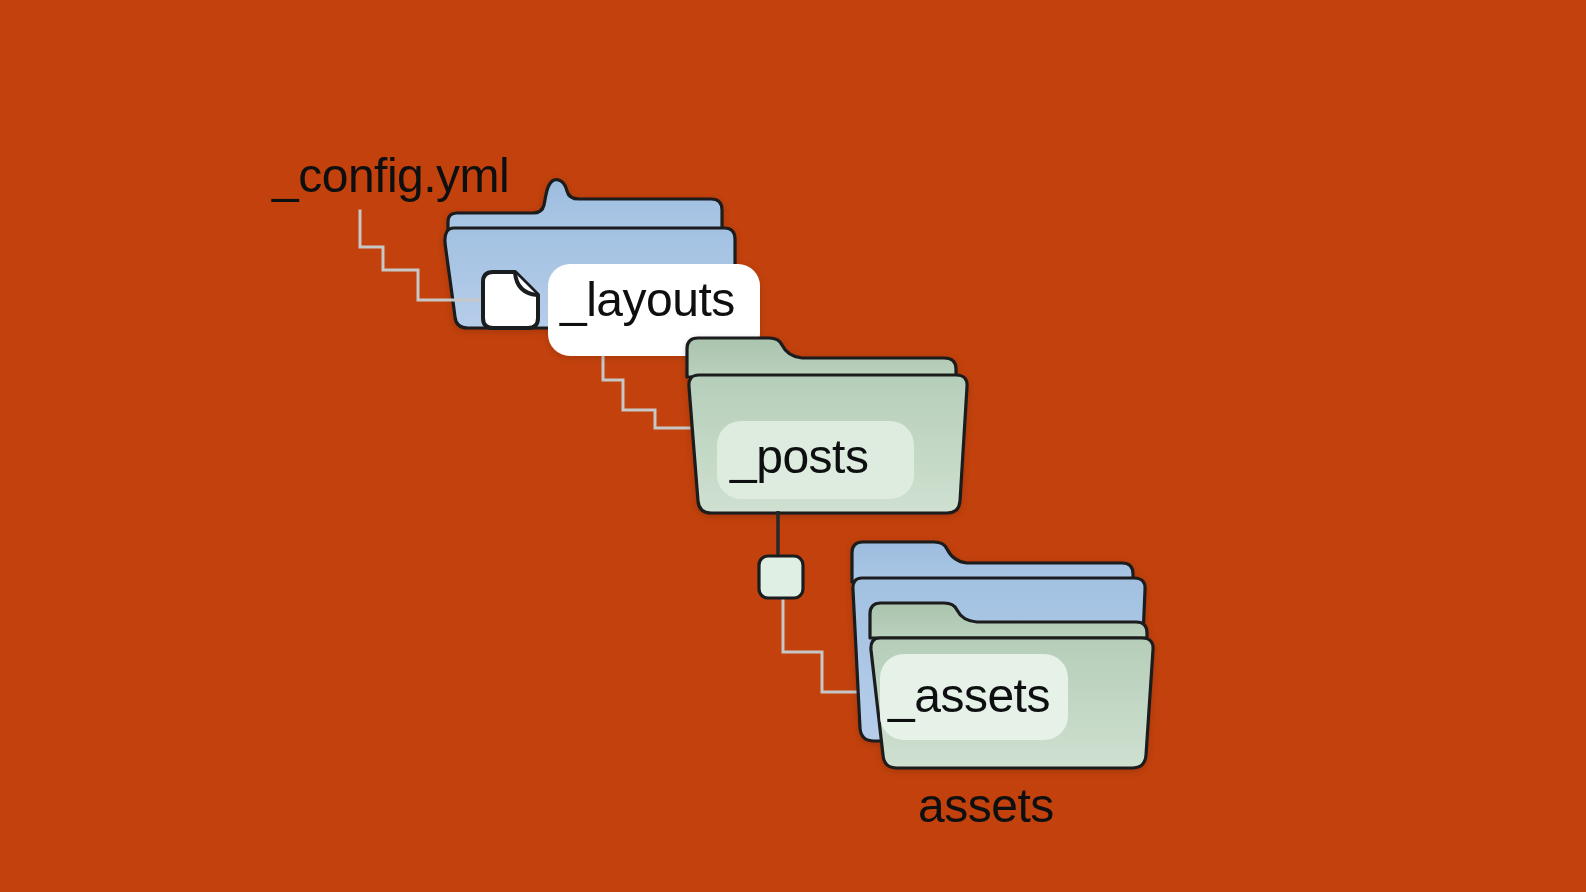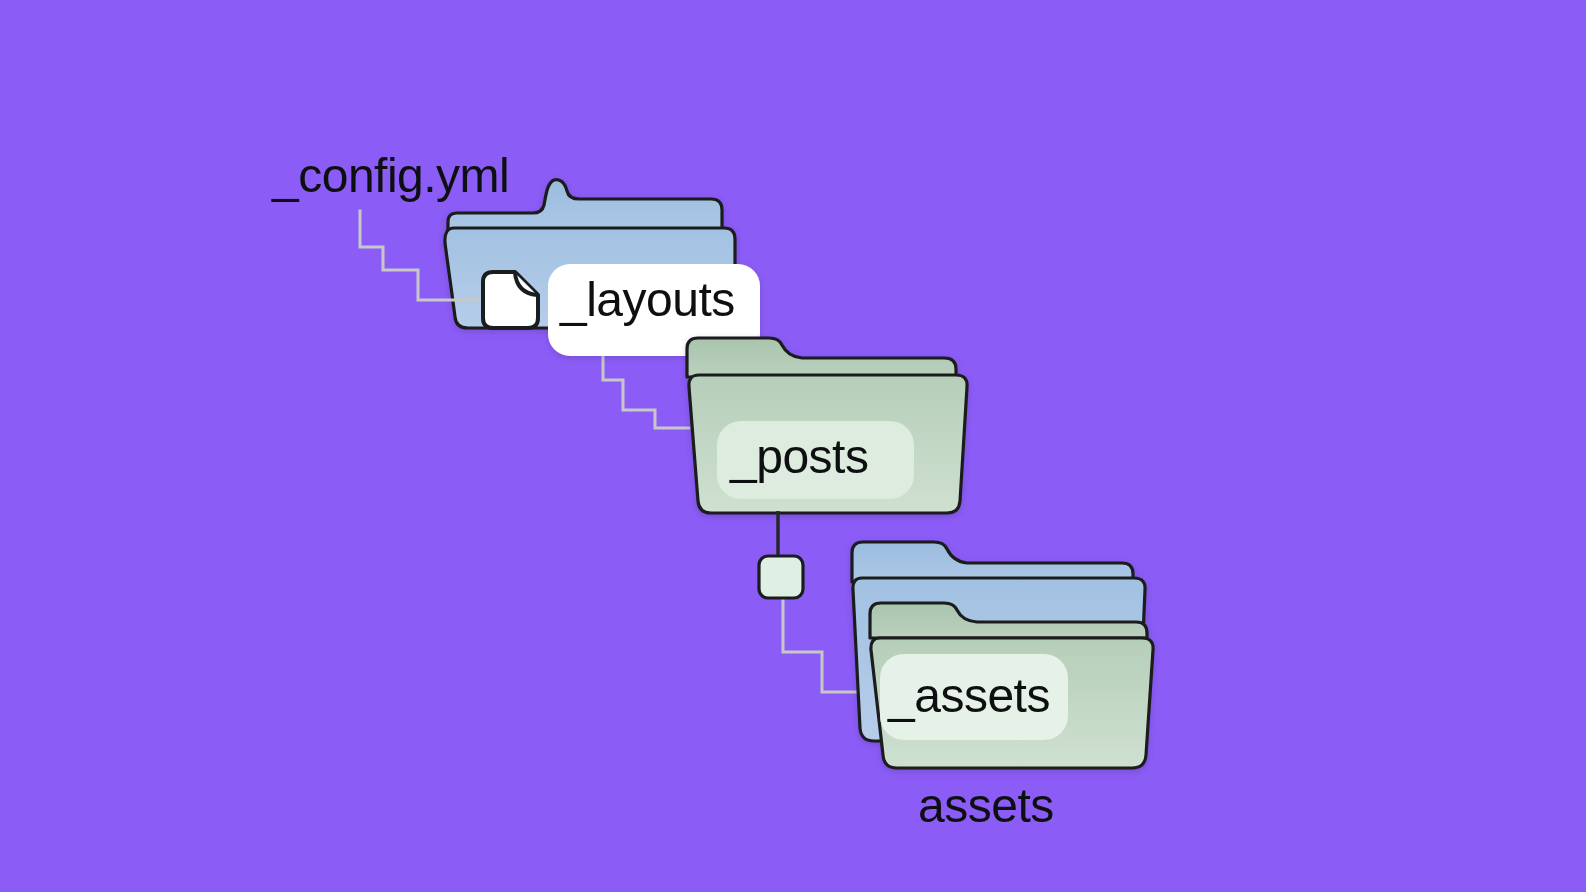--- a/index.html
+++ b/index.html
@@ -1,16 +1,16 @@
 <!DOCTYPE html>
 <html><head>
 <meta charset="utf-8">
 <style>
   html,body{margin:0;padding:0;background:#ffffff;}
-  .canvas{position:relative;width:1586px;height:892px;background:#8b5cf6;overflow:hidden;
+  .canvas{position:relative;width:1586px;height:892px;background:#c2410c;overflow:hidden;
           font-family:"Liberation Sans", sans-serif;}
   svg{display:block;}
   text{font-family:"Liberation Sans", sans-serif;font-size:48px;font-weight:500;
        fill:#0d0f10;letter-spacing:-0.5px;}
   .connector-gray{fill:none;stroke:#c7c7c7;stroke-width:3;stroke-linecap:square;}
   .connector-dark{fill:none;stroke:#26292b;stroke-width:3.5;}
   .outline{stroke:#1a1d1f;stroke-width:3.2;stroke-linejoin:round;}
   .doc-outline{stroke:#1a1d1f;stroke-width:4;stroke-linejoin:round;stroke-linecap:round;}
 </style>
 </head>

